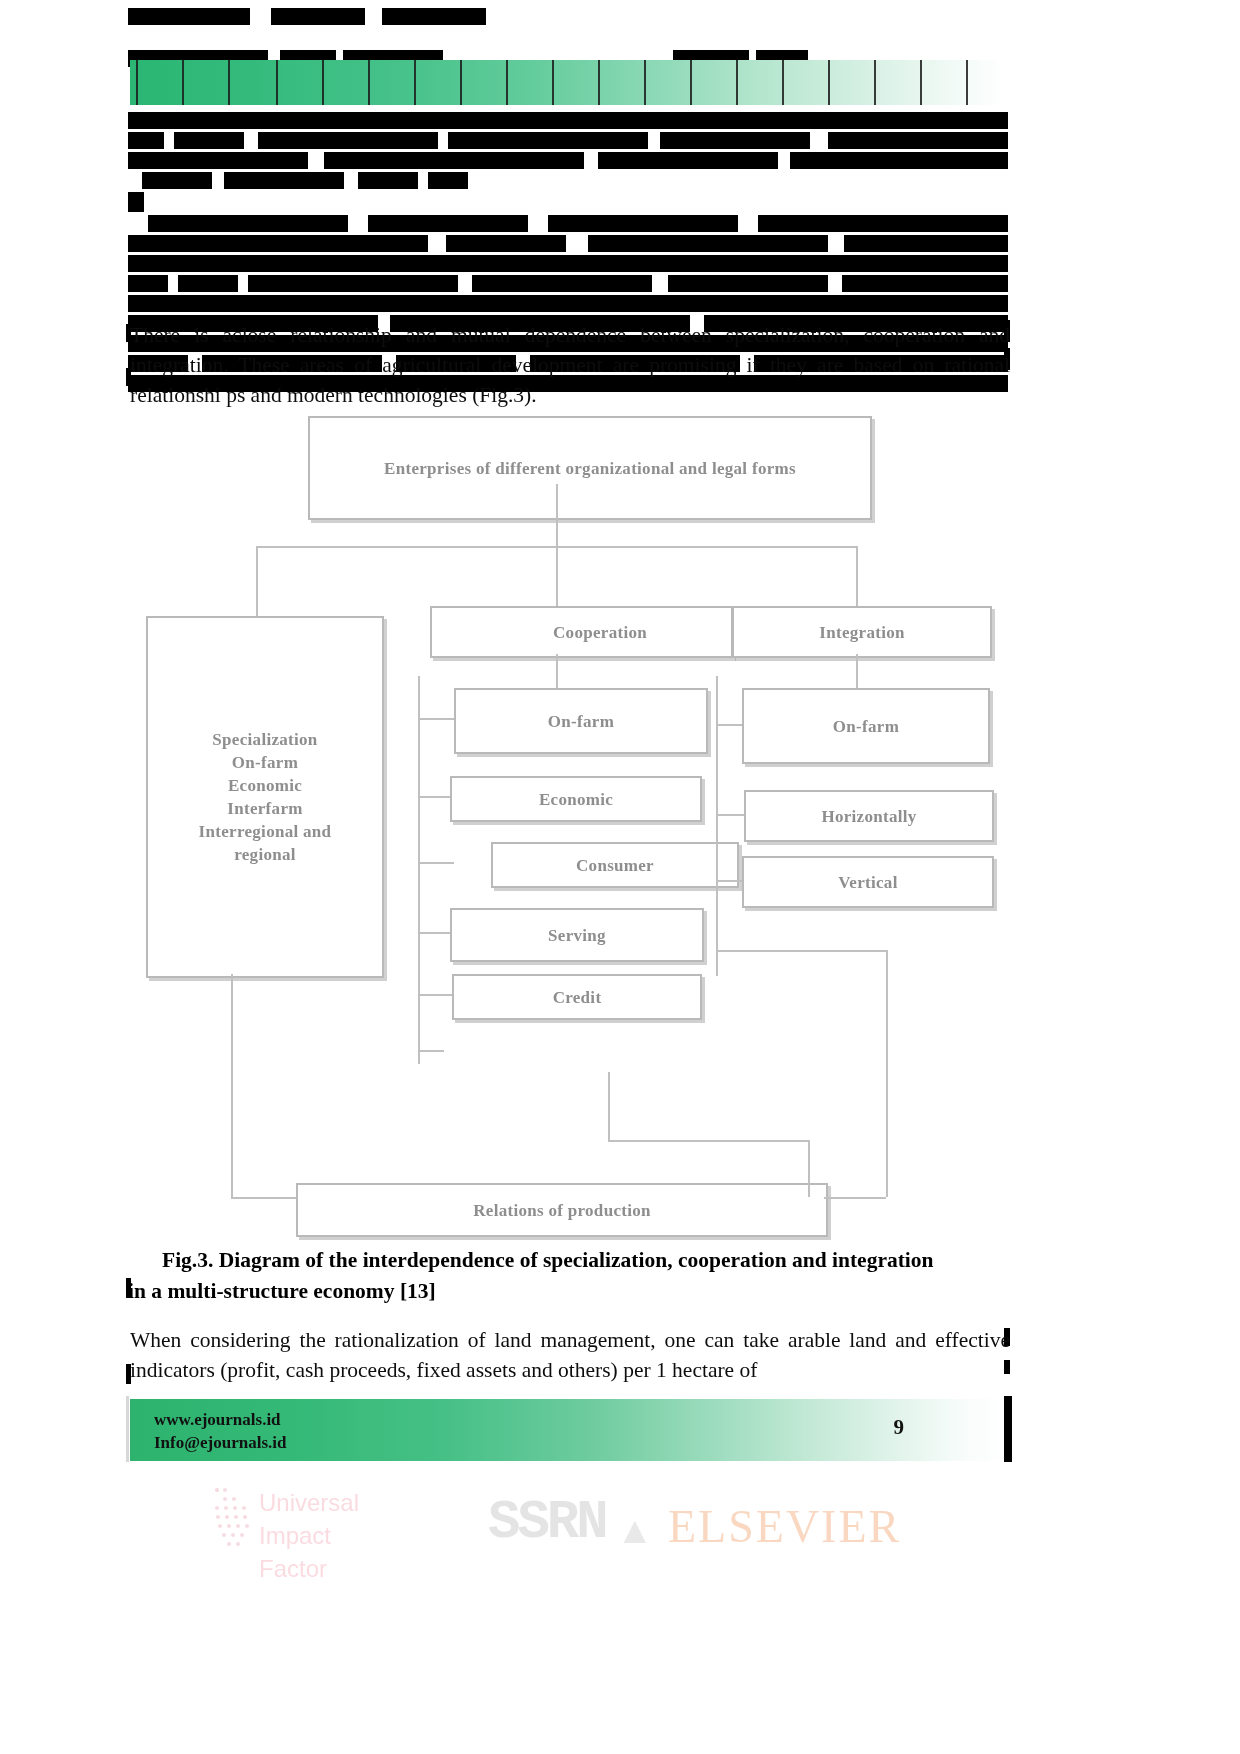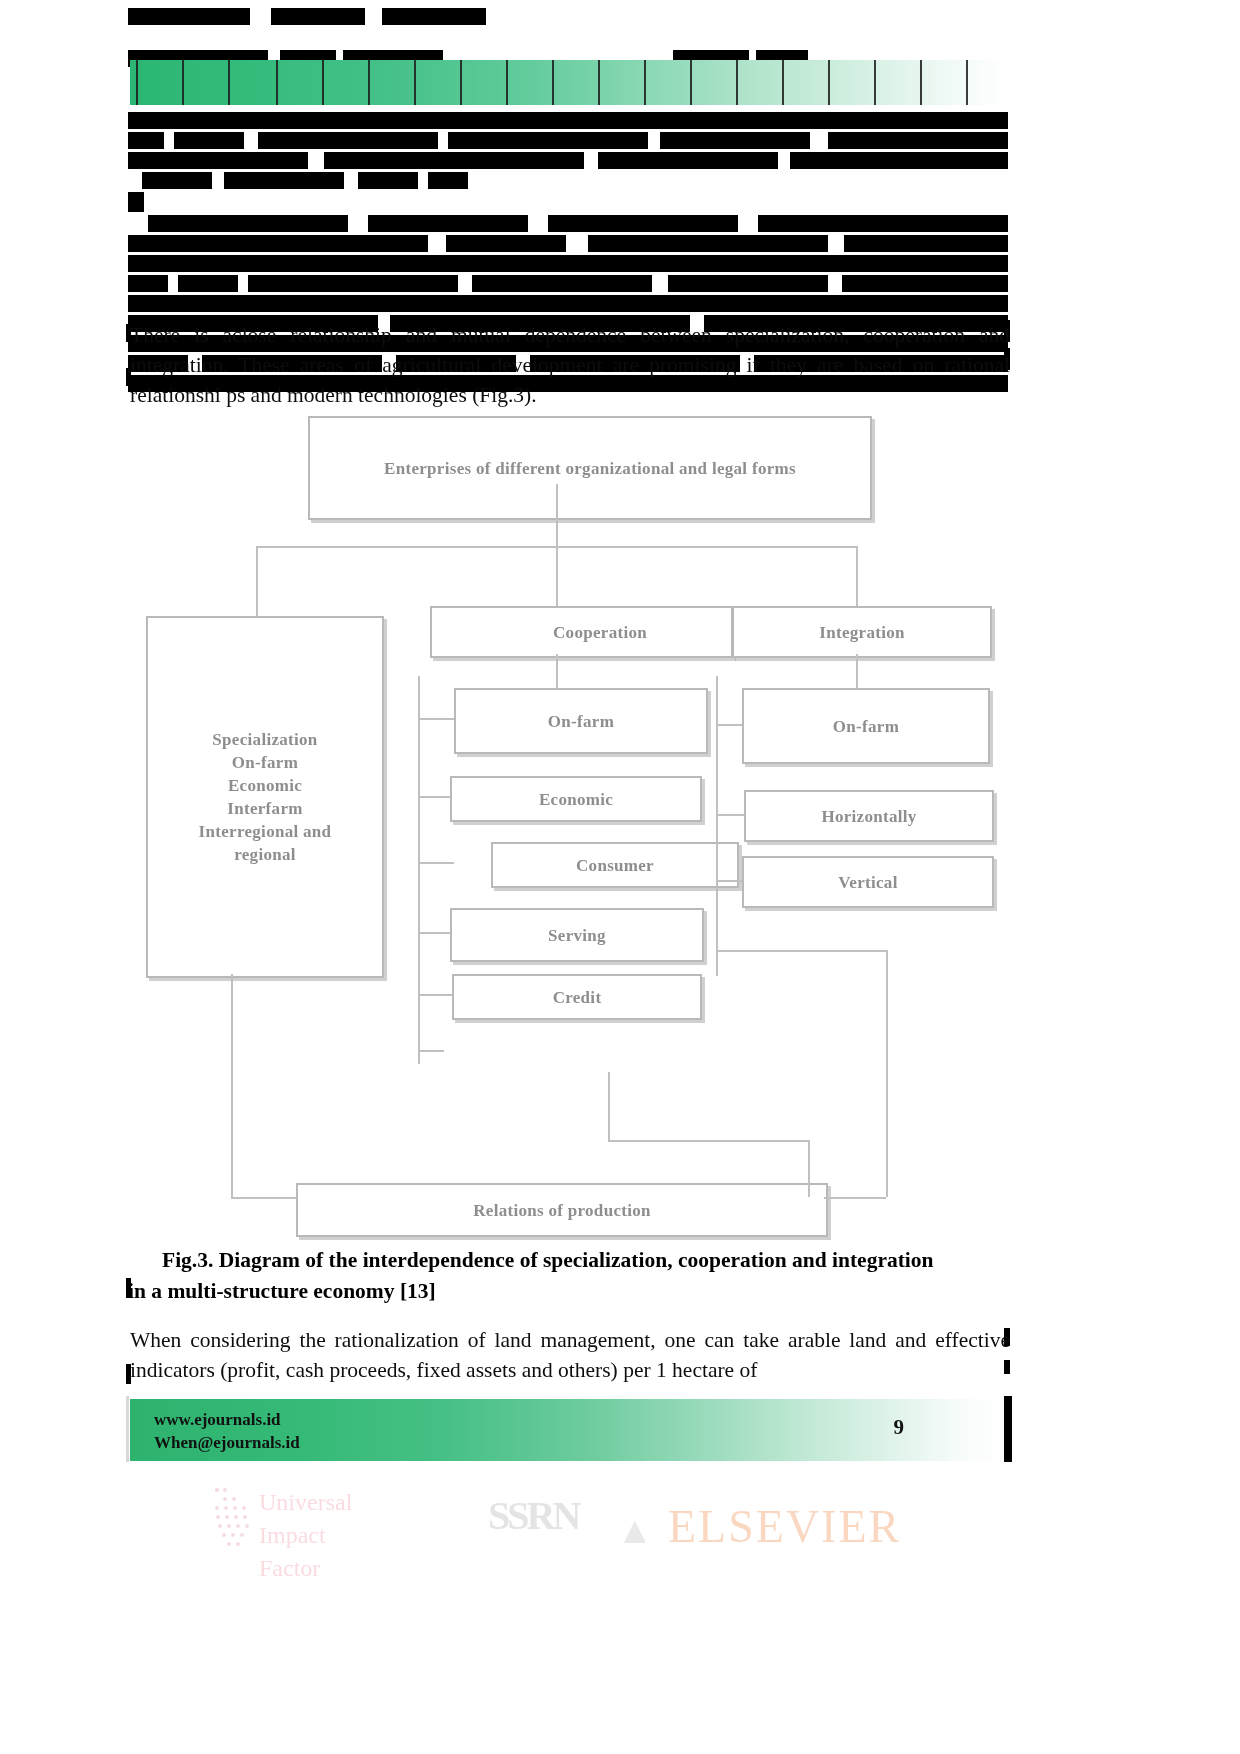--- a/index.html
+++ b/index.html
@@ -52,26 +52,26 @@
      background:linear-gradient(90deg,#2eb36f 0%,#34b976 18%,#46c086 36%,#6ccb9d 52%,#9adbbc 66%,#c3e9d6 78%,#e2f4ec 88%,#f7fcfa 95%,#ffffff 100%);}
   .footer .flines{position:absolute;left:24px;top:9px;font-size:17px;
      line-height:23px;font-weight:bold;color:#111;}
   .footer .pageno{position:absolute;right:100px;top:16px;font-size:21px;
      font-weight:bold;color:#111;}
 
   
   .logos{position:absolute;left:128px;top:1478px;width:884px;height:90px;}
   .uif{position:absolute;left:85px;top:6px;opacity:.30;}
   .uif .uif-txt{position:absolute;left:46px;top:2px;color:#f08a9b;
-     font-family:Liberation Serif, serif;font-size:24px;line-height:33px;}
+     font-family:Liberation Sans, sans-serif;font-size:24px;line-height:33px;}
   .uif .uif-mark{position:absolute;left:0;top:4px;width:42px;height:62px;}
   .uif .uif-mark s{position:absolute;display:block;width:4px;height:4px;
      border-radius:50%;background:#e38fa0;}
   .ssrn{position:absolute;left:360px;top:14px;color:#dcdcdc;opacity:.75;
-     font-family:Liberation Serif, serif;font-size:40px;font-weight:bold;
+     font-family:Liberation Mono, monospace;font-size:54px;font-weight:bold;
      letter-spacing:-3px;}
   .elsv{position:absolute;left:540px;top:22px;opacity:.45;}
   .elsv .etxt{color:#f2a878;font-family:"Liberation Serif",serif;
      font-size:46px;letter-spacing:2px;}
   .elsv .emark{position:absolute;left:-52px;top:8px;color:#cfcfcf;font-size:38px;
      font-family:"Liberation Serif",serif;}
 </style>
 </head>
 <body>
 
@@ -272,21 +272,21 @@
   <div class="caption">
     <div style="text-indent:34px">Fig.3. Diagram of the interdependence of specialization, cooperation and integration</div>
     <div>in a multi-structure economy [13]</div>
   </div>
 
   <div class="para" style="left:130px;top:1325px;width:880px;">When considering the rationalization of land management, one can take arable land and effective indicators (profit, cash proceeds, fixed assets and others) per 1 hectare of</div>
 
   <div class="footer">
     <div class="flines">
       <div>www.ejournals.id</div>
-      <div>When@ejournals.id</div>
+      <div>Info@ejournals.id</div>
     </div>
     <div class="pageno">9</div>
   </div>
   <div class="edge-r" style="left:1004px;top:1396px;height:66px;width:8px"></div>
   <div class="edge" style="left:126px;top:1396px;height:66px;width:3px;background:#d8d8d8"></div>
 
   <div class="logos">
     <div class="uif">
       <div class="uif-mark">
         <s style="left:2px;top:0"></s>

